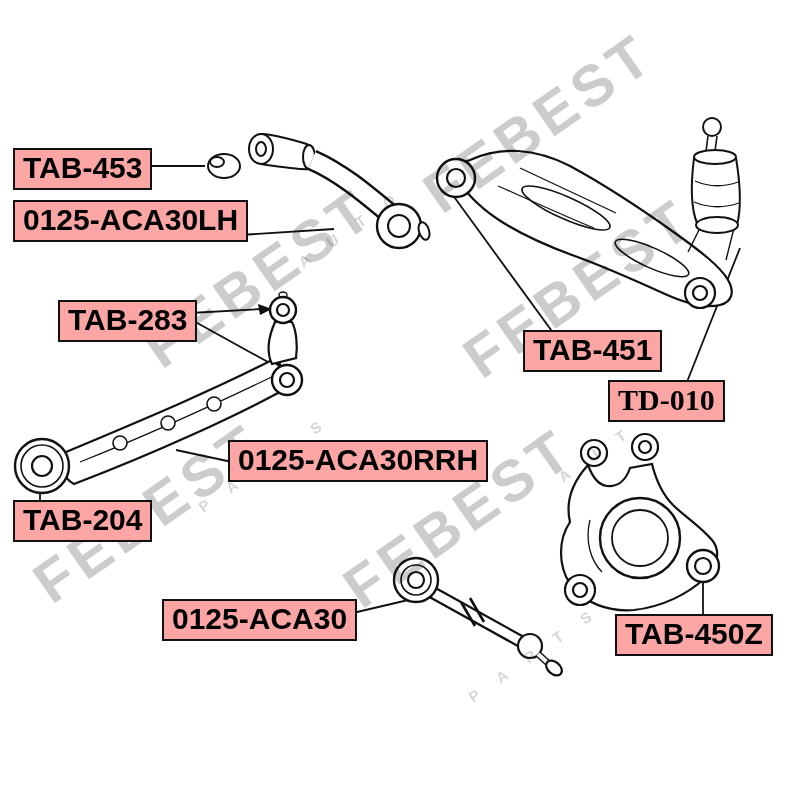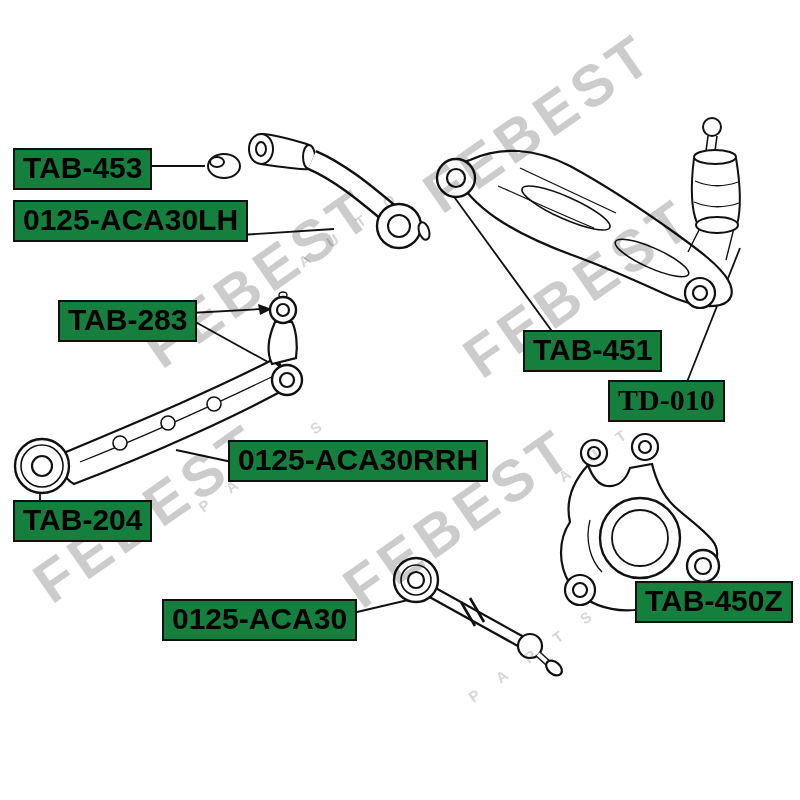--- a/index.html
+++ b/index.html
@@ -4,21 +4,21 @@
 <style>
   * { margin:0; padding:0; box-sizing:border-box; }
   html,body { width:800px; height:800px; background:#ffffff; font-family:"Liberation Sans", sans-serif; }
   #canvas { position:relative; width:800px; height:800px; background:#ffffff; overflow:hidden; }
   #art { position:absolute; left:0; top:0; width:800px; height:800px; }
   .wm { position:absolute; font-weight:bold; white-space:nowrap; color:#cccccc;
         mix-blend-mode:multiply; transform:rotate(-35deg); transform-origin:left center;
         pointer-events:none; z-index:2; }
   .wm-big   { font-size:58px; letter-spacing:6px; }
   .wm-small { font-size:15px; letter-spacing:10px; color:#d6d6d6; }
-  .label { position:absolute; z-index:3; background:#15803d; border:2px solid #111111;
+  .label { position:absolute; z-index:3; background:#fca5a5; border:2px solid #111111;
            color:#000; font-weight:bold; font-size:30px; line-height:1.12;
            padding:1px 8px 3px 8px; white-space:nowrap; text-align:right; }
   .label span { display:block; }
 </style>
 </head>
 <body>
 
 <div id="canvas">
 
   <svg id="art" viewBox="0 0 800 800" xmlns="http://www.w3.org/2000/svg">
@@ -173,17 +173,17 @@
   </div>
 
   <div class="label" style="left:228px; top:440px;">
     <span>0125-ACA30RRH</span>
   </div>
 
   <div class="label" style="left:162px; top:599px;">
     <span>0125-ACA30</span>
   </div>
 
-  <div class="label" style="left:615px; top:581px;margin-left:20px;">
+  <div class="label" style="left:615px; top:614px;">
     <span>TAB-450Z</span>
   </div>
 
 </div>
 
 </body></html>

